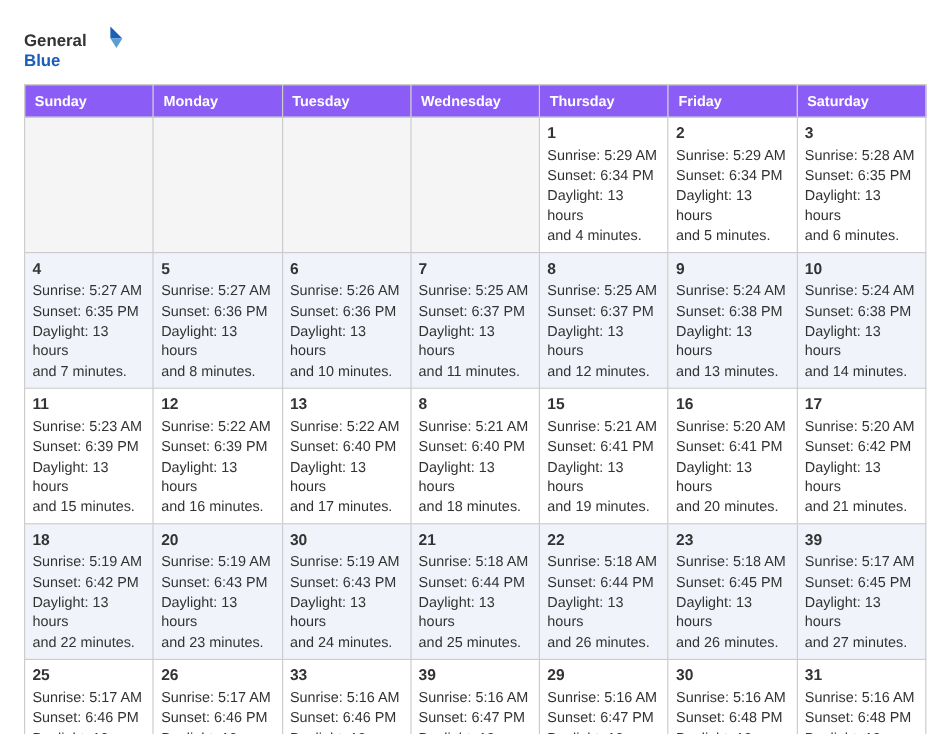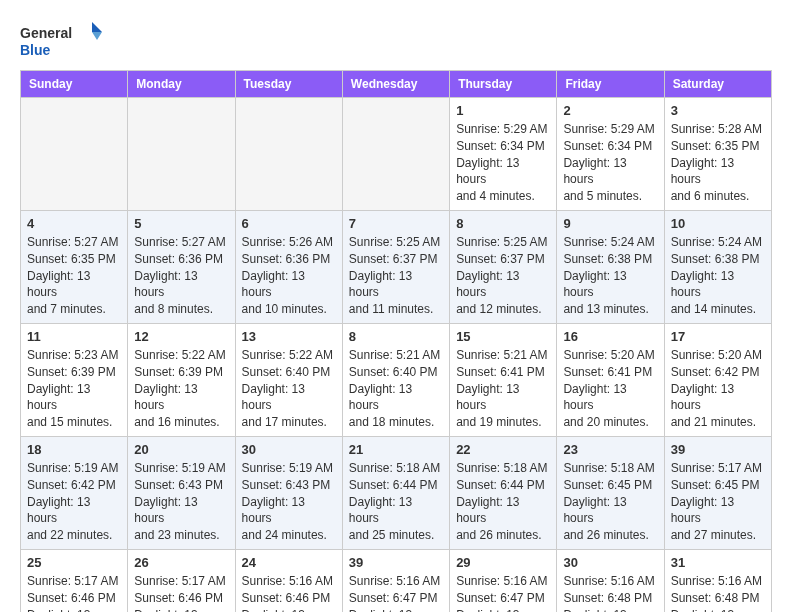--- a/index.html
+++ b/index.html
@@ -300,21 +300,21 @@
 and 28 minutes.</div>
         </td>
         <td>
           <div class="day-number">26</div>
           <div class="day-info" style="white-space: pre-line;">Sunrise: 5:17 AM
 Sunset: 6:46 PM
 Daylight: 13 hours
 and 29 minutes.</div>
         </td>
         <td>
-          <div class="day-number">24</div>
+          <div class="day-number">33</div>
           <div class="day-info" style="white-space: pre-line;">Sunrise: 5:16 AM
 Sunset: 6:46 PM
 Daylight: 13 hours
 and 30 minutes.</div>
         </td>
         <td>
           <div class="day-number">39</div>
           <div class="day-info" style="white-space: pre-line;">Sunrise: 5:16 AM
 Sunset: 6:47 PM
 Daylight: 13 hours

